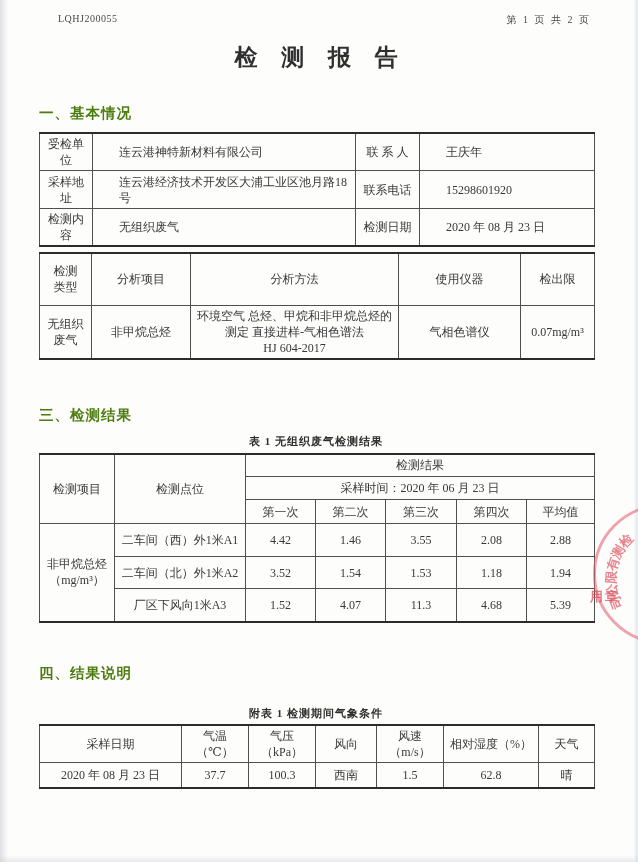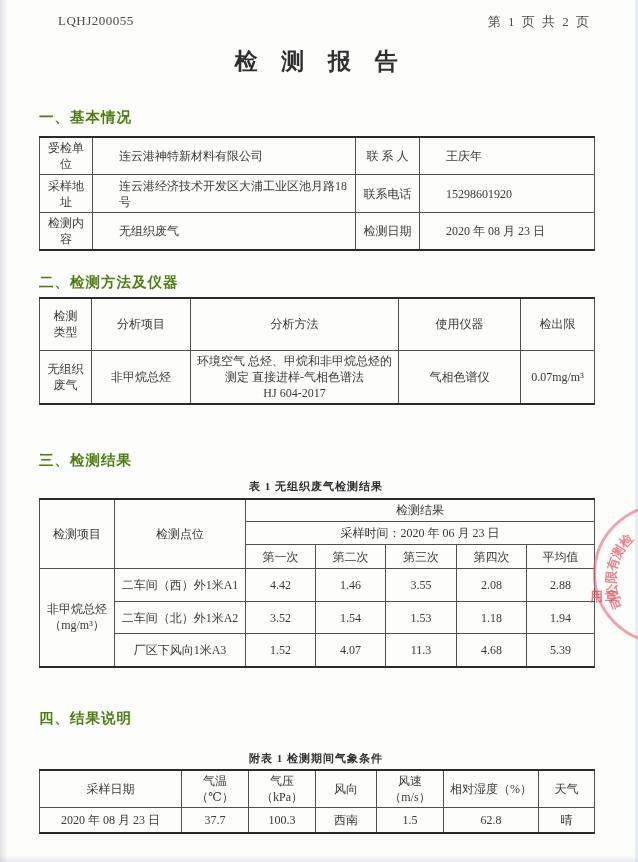--- a/index.html
+++ b/index.html
@@ -13,21 +13,21 @@
   .edge-left { position:absolute; left:0; top:0; bottom:0; width:8px;
     background:linear-gradient(90deg, rgba(180,180,190,0.40), rgba(180,180,190,0)); }
   .edge-bottom { position:absolute; left:0; right:0; bottom:0; height:7px;
     background:linear-gradient(0deg, rgba(195,198,205,0.35), rgba(195,198,205,0)); }
   .edge-right { position:absolute; right:0; top:0; bottom:0; width:3px;
     background:rgba(214,222,238,0.55); }
   .content { position:absolute; left:0; top:0; width:100%; height:100%;
     padding:13px 45px 0 39px; }
 
   .hdr { display:flex; justify-content:space-between; align-items:flex-start;
-    font-size:13px; color:#4a4a4a; }
+    font-size:10px; color:#4a4a4a; }
   .doc-code { margin-left:19px; letter-spacing:0.5px; }
   .page-num { letter-spacing:2px; margin-right:2px; }
 
   .report-title { text-align:center; margin-top:15px; font-size:23px;
     font-weight:bold; letter-spacing:9px; text-indent:9px; color:#2f2f2f; }
 
   .sec-heading { font-size:14.5px; font-weight:bold; color:#4d7c0f; letter-spacing:1px; }
   .sh1 { margin-top:31px; }
   .sh2 { margin-top:22px; }
   .sh3 { margin-top:46px; }
@@ -102,21 +102,20 @@
       </tr>
       <tr style="height:28px">
         <td>检测内容</td>
         <td class="val">无组织废气</td>
         <td>检测日期</td>
         <td class="val">2020 年 08 月 23 日</td>
       </tr>
     </tbody>
       </table>
 
-    <div class="sec-heading sh2">二、检测方法及仪器</div>
     <table class="t-method">
       <colgroup>
           <col style="width:52px">
           <col style="width:99px">
           <col style="width:208px">
           <col style="width:122px">
           <col style="width:74px">
         </colgroup>
       <tbody>
           <tr style="height:52px">

